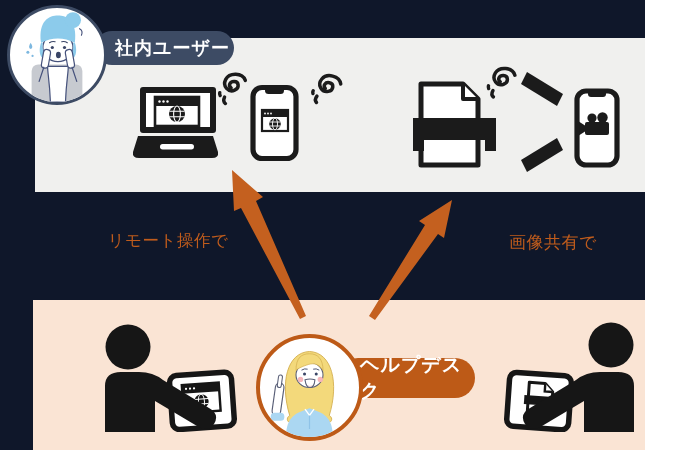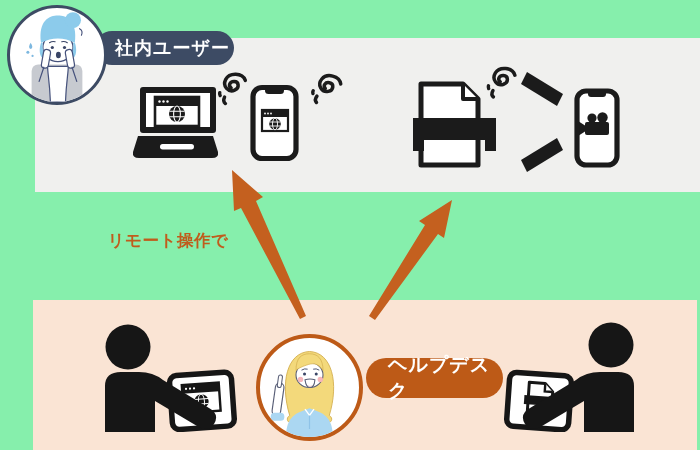--- a/index.html
+++ b/index.html
@@ -1,32 +1,32 @@
 <!DOCTYPE html>
 <html style="--navy-pill: #3d4b64; --orange-pill: #bd5a17; --arrow: #c4601f; --note-text: #c05c1c; --gray-band: #f0f0ee; --peach-band: #fae4d4; --icon-black: #1b1b1b;"><head>
 <meta charset="utf-8">
 <style>
   :root{
     --navy-pill:#3d4b64; --orange-pill:#bd5a17; --arrow:#c4601f; --note-text:#c05c1c;
     --gray-band:#f0f0ee; --peach-band:#fae4d4; --icon-black:#1b1b1b;
   }
   *{margin:0;padding:0;box-sizing:border-box;}
   body{background:#fff;font-family:"Liberation Sans","DejaVu Sans",sans-serif;}
-  #canvas{position:relative;width:700px;height:450px;background:#86efac;overflow:hidden;}
+  #canvas{position:relative;width:645px;height:450px;background:#0f172a;overflow:hidden;}
   .abs{position:absolute;}
   .band-gray{left:35px;top:38px;width:665px;height:154px;background:var(--gray-band);z-index:0;}
   .band-peach{left:33px;top:300px;width:664px;height:150px;background:var(--peach-band);z-index:0;}
   .pill{display:flex;align-items:center;justify-content:center;color:#fff;font-weight:700;letter-spacing:1px;}
   .pill-navy{left:95px;top:31px;width:139px;height:34px;border-radius:17px;background:var(--navy-pill);font-size:18px;padding-left:16px;z-index:2;}
-  .pill-orange{left:366px;top:358px;width:137px;height:40px;border-radius:20px;background:var(--orange-pill);font-size:19px;padding-left:22px;z-index:2;}
+  .pill-orange{left:338px;top:358px;width:137px;height:40px;border-radius:20px;background:var(--orange-pill);font-size:19px;padding-left:22px;z-index:2;}
   .avatar{border-radius:50%;background:#fff;overflow:hidden;z-index:3;}
   .avatar-user{left:7px;top:5px;width:100px;height:100px;border:3px solid var(--navy-pill);}
   .avatar-operator{left:256px;top:334px;width:107px;height:107px;border:4px solid var(--orange-pill);}
   .avatar svg{display:block;width:100%;height:100%;}
-  .note{color:var(--note-text);font-weight:700;text-align:center;line-height:23px;letter-spacing:.5px;z-index:1;}
+  .note{color:var(--note-text);font-weight:400;text-align:center;line-height:23px;letter-spacing:.5px;z-index:1;}
   .note-left{left:70px;top:229px;width:196px;font-size:16.5px;}
   .note-right{left:424px;top:231px;width:258px;font-size:17px;}
   .icon{z-index:1;}
   .ink{fill:var(--icon-black);}
   .paper{fill:#fff;stroke:var(--icon-black);}
   .arrow-fill{fill:var(--arrow);}
   svg{display:block;}
 </style>
 </head>
 <body>
@@ -151,20 +151,21 @@
 
   <svg class="abs" style="left:0;top:0;z-index:1;pointer-events:none;" width="700" height="450" viewBox="0 0 700 450">
     <path class="arrow-fill" d="M232,170 L263,197 L256,201 L306,316 L300,319 L241,208 L234,211 Z"></path>
     <path class="arrow-fill" d="M452,200 L444,238 L438,234 L375,320 L369,316 L425,225 L419,221 Z"></path>
   </svg>
 
   <div class="abs note note-left">
     <div>リモート操作で</div>
   </div>
   <div class="abs note note-right">
+    <div>画像共有で</div>
   </div>
 
   <svg class="abs icon" style="left:85px;top:322px;" width="160" height="110" viewBox="0 0 160 110">
     <g transform="rotate(-4 115 80)">
       <rect x="86" y="52" width="62" height="54" rx="7" fill="#fff" stroke="#161616" stroke-width="5.5"></rect>
       <rect x="98" y="62" width="37" height="28" fill="#fff" stroke="#161616" stroke-width="2.4"></rect>
       <rect x="98" y="62" width="37" height="8.5" fill="#161616"></rect>
       <circle cx="102" cy="66" r="1.1" fill="#fff"></circle>
         <circle cx="106" cy="66" r="1.1" fill="#fff"></circle>
         <circle cx="110" cy="66" r="1.1" fill="#fff"></circle>

